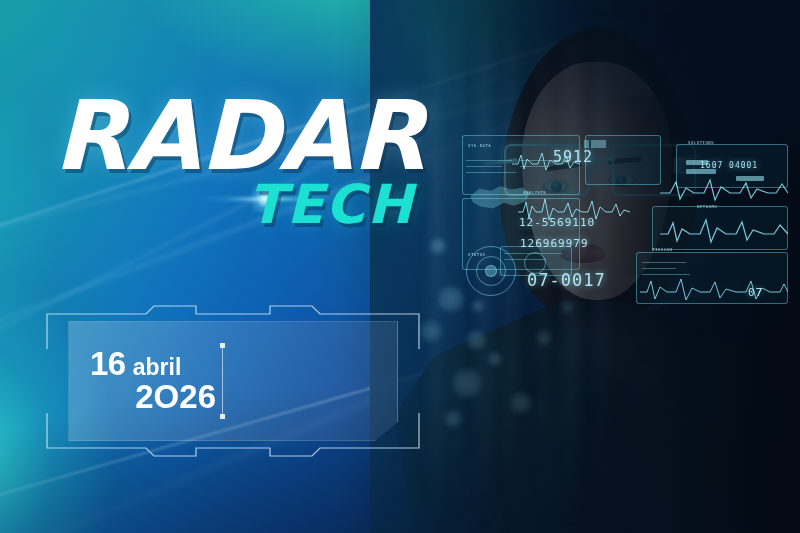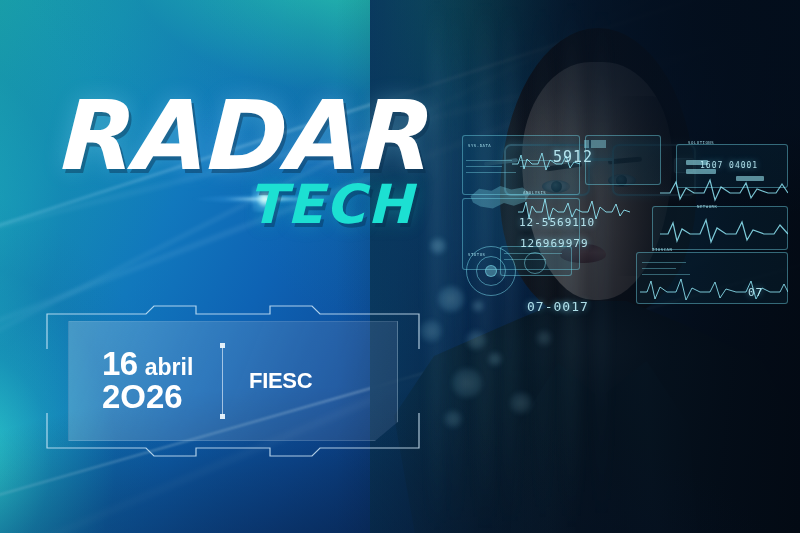--- a/index.html
+++ b/index.html
@@ -229,21 +229,21 @@
   .badge-glass {
     position:absolute; left:22px; top:16px; width:330px; height:120px;
     background:linear-gradient(112deg, rgba(190,220,240,.30) 0%, rgba(150,185,215,.26) 38%, rgba(120,150,190,.24) 66%, rgba(95,120,165,.22) 100%);
     clip-path:polygon(0 0, 100% 0, 100% 84%, 93% 100%, 0 100%, 0 14%);
     border:1px solid rgba(210,232,248,.14);
   }
   .badge-content {
     position:absolute; left:22px; top:16px; width:330px; height:120px;
     display:flex; align-items:center;
   }
-  .badge-left { width:148px; padding-left:34px; color:#fff; }
+  .badge-left { width:148px; padding-left:22px; color:#fff;text-align:right; }
   .date-row1 { display:flex; align-items:baseline; gap:7px; }
   .date-day { font-size:33px; font-weight:bold; line-height:1.02; letter-spacing:-.5px; }
   .date-month { font-size:23px; font-weight:bold; line-height:1; }
   .date-year { font-size:33px; font-weight:bold; line-height:1.06; letter-spacing:0px; }
   .badge-div { position:relative; width:1px; height:70px; background:rgba(235,245,255,.62); margin:0 6px; }
   .badge-div::before, .badge-div::after {
     content:""; position:absolute; left:-2px; width:5px; height:5px;
     background:rgba(240,250,255,.92);
   }
   .badge-div::before { top:-3px; }
@@ -388,21 +388,21 @@
     </div>
     <div class="wave" style="left:640px; top:276px; width:148px; height:26px;">
       <svg width="148" height="26" viewBox="0 0 148 26">
           <polyline points="0,16 7,16 11,5 15,23 20,11 27,16 36,16 41,3 46,24 52,12 60,16 70,16 75,6 80,22 86,13 96,16 106,16 111,5 116,23 122,12 130,16 140,16 144,8 148,16" fill="none" stroke="rgba(150,240,255,.8)" stroke-width="1"></polyline>
         </svg>
     </div>
 
   <div class="hud-num" style="left: 553px; top: 148px; font-size: 15px;">5912</div>
       <div class="hud-num" style="left: 519px; top: 216px; font-size: 11px;">12-5569110</div>
       <div class="hud-num" style="left: 520px; top: 237px; font-size: 11px;">126969979</div>
-      <div class="hud-num" style="left: 527px; top: 299px; font-size: 13px;">07-0017</div>
+      <div class="hud-num" style="left: 527px; top: 270px; font-size: 17px;">07-0017</div>
       <div class="hud-num" style="left: 700px; top: 161px; font-size: 8px;">1607 04001</div>
       <div class="hud-num" style="left: 748px; top: 286px; font-size: 11px;">07</div>
       <div class="hud-tag" style="left: 688px; top: 140px;">SOLUTIONS</div>
       <div class="hud-tag" style="left: 523px; top: 190px;">ANALYSIS</div>
       <div class="hud-tag" style="left: 697px; top: 204px;">NETWORK</div>
       <div class="hud-tag" style="left: 652px; top: 247px;">BIOSCAN</div>
       <div class="hud-tag" style="left: 468px; top: 143px;">SYS.DATA</div>
       <div class="hud-tag" style="left: 468px; top: 252px;">STATUS</div>
     </div>
 
@@ -423,18 +423,17 @@
     <div class="badge-content">
       <div class="badge-left">
         <div class="date-row1">
           <span class="date-day">16</span>
           <span class="date-month">abril</span>
         </div>
         <div class="date-year">2O26</div>
       </div>
       <div class="badge-div"></div>
       <div class="badge-right">
-        <div class="venue">FIESC</div>
       </div>
     </div>
   </div>
 
 </div>
 
 </body></html>

